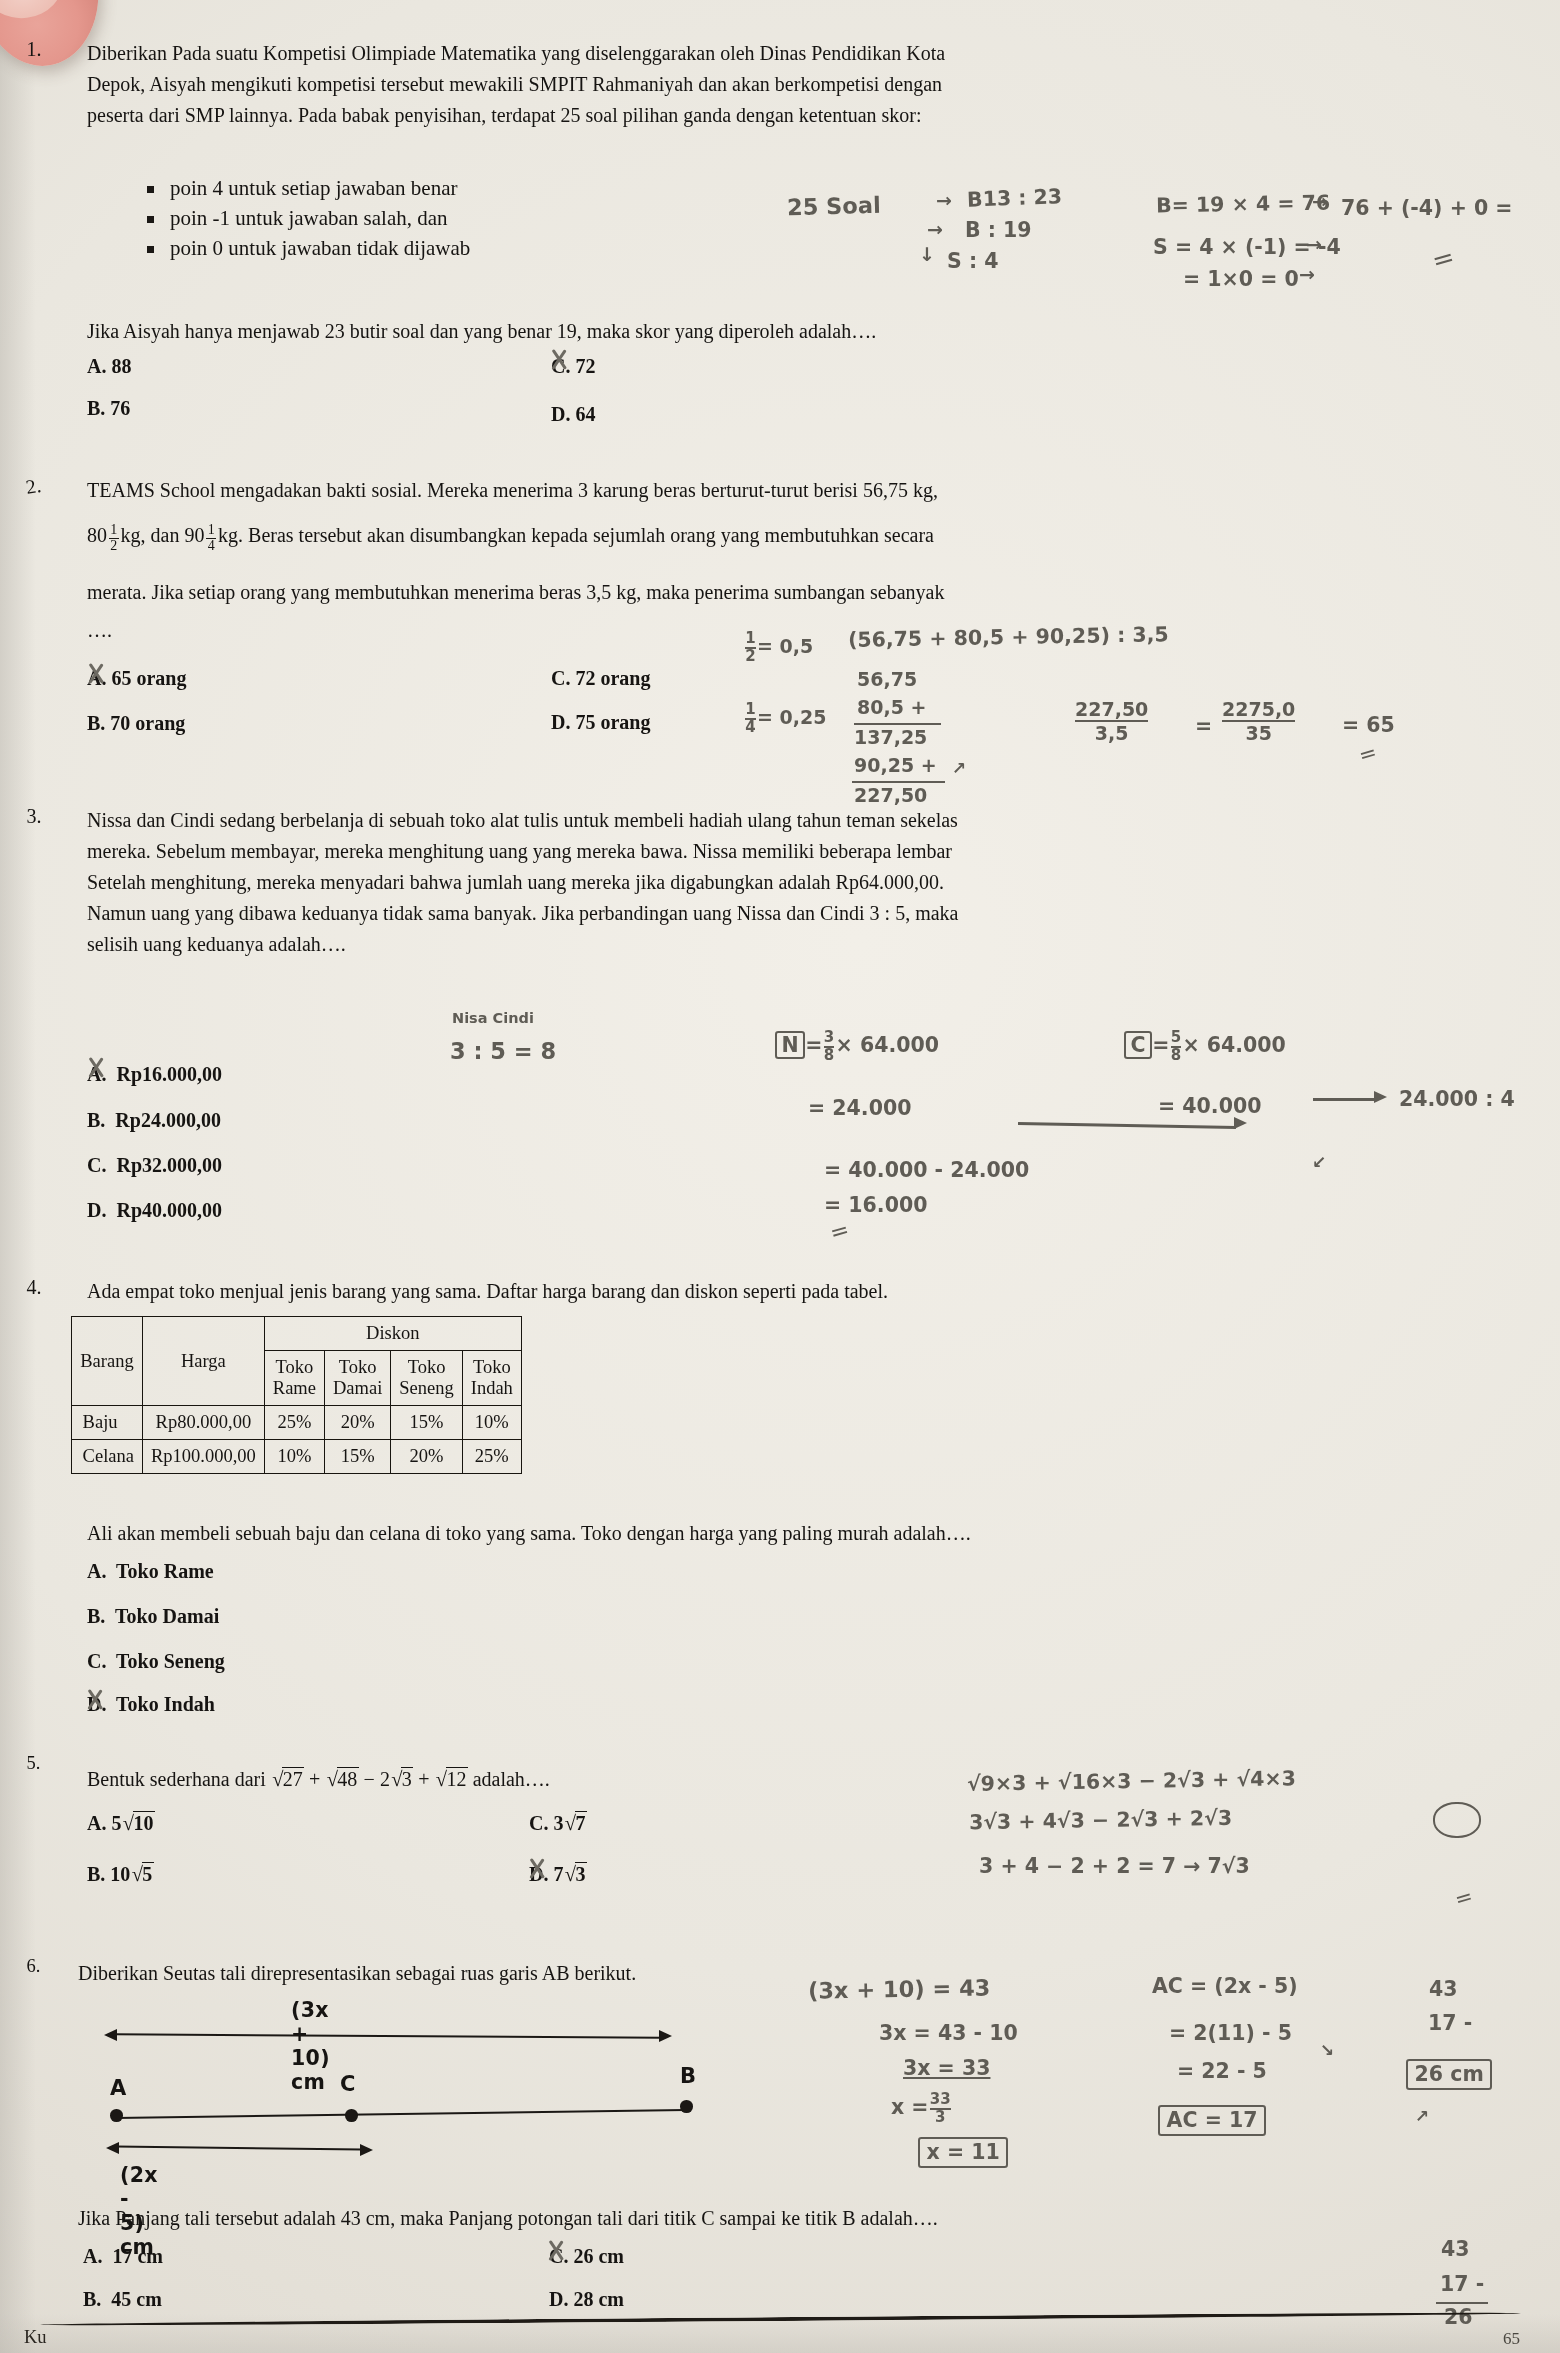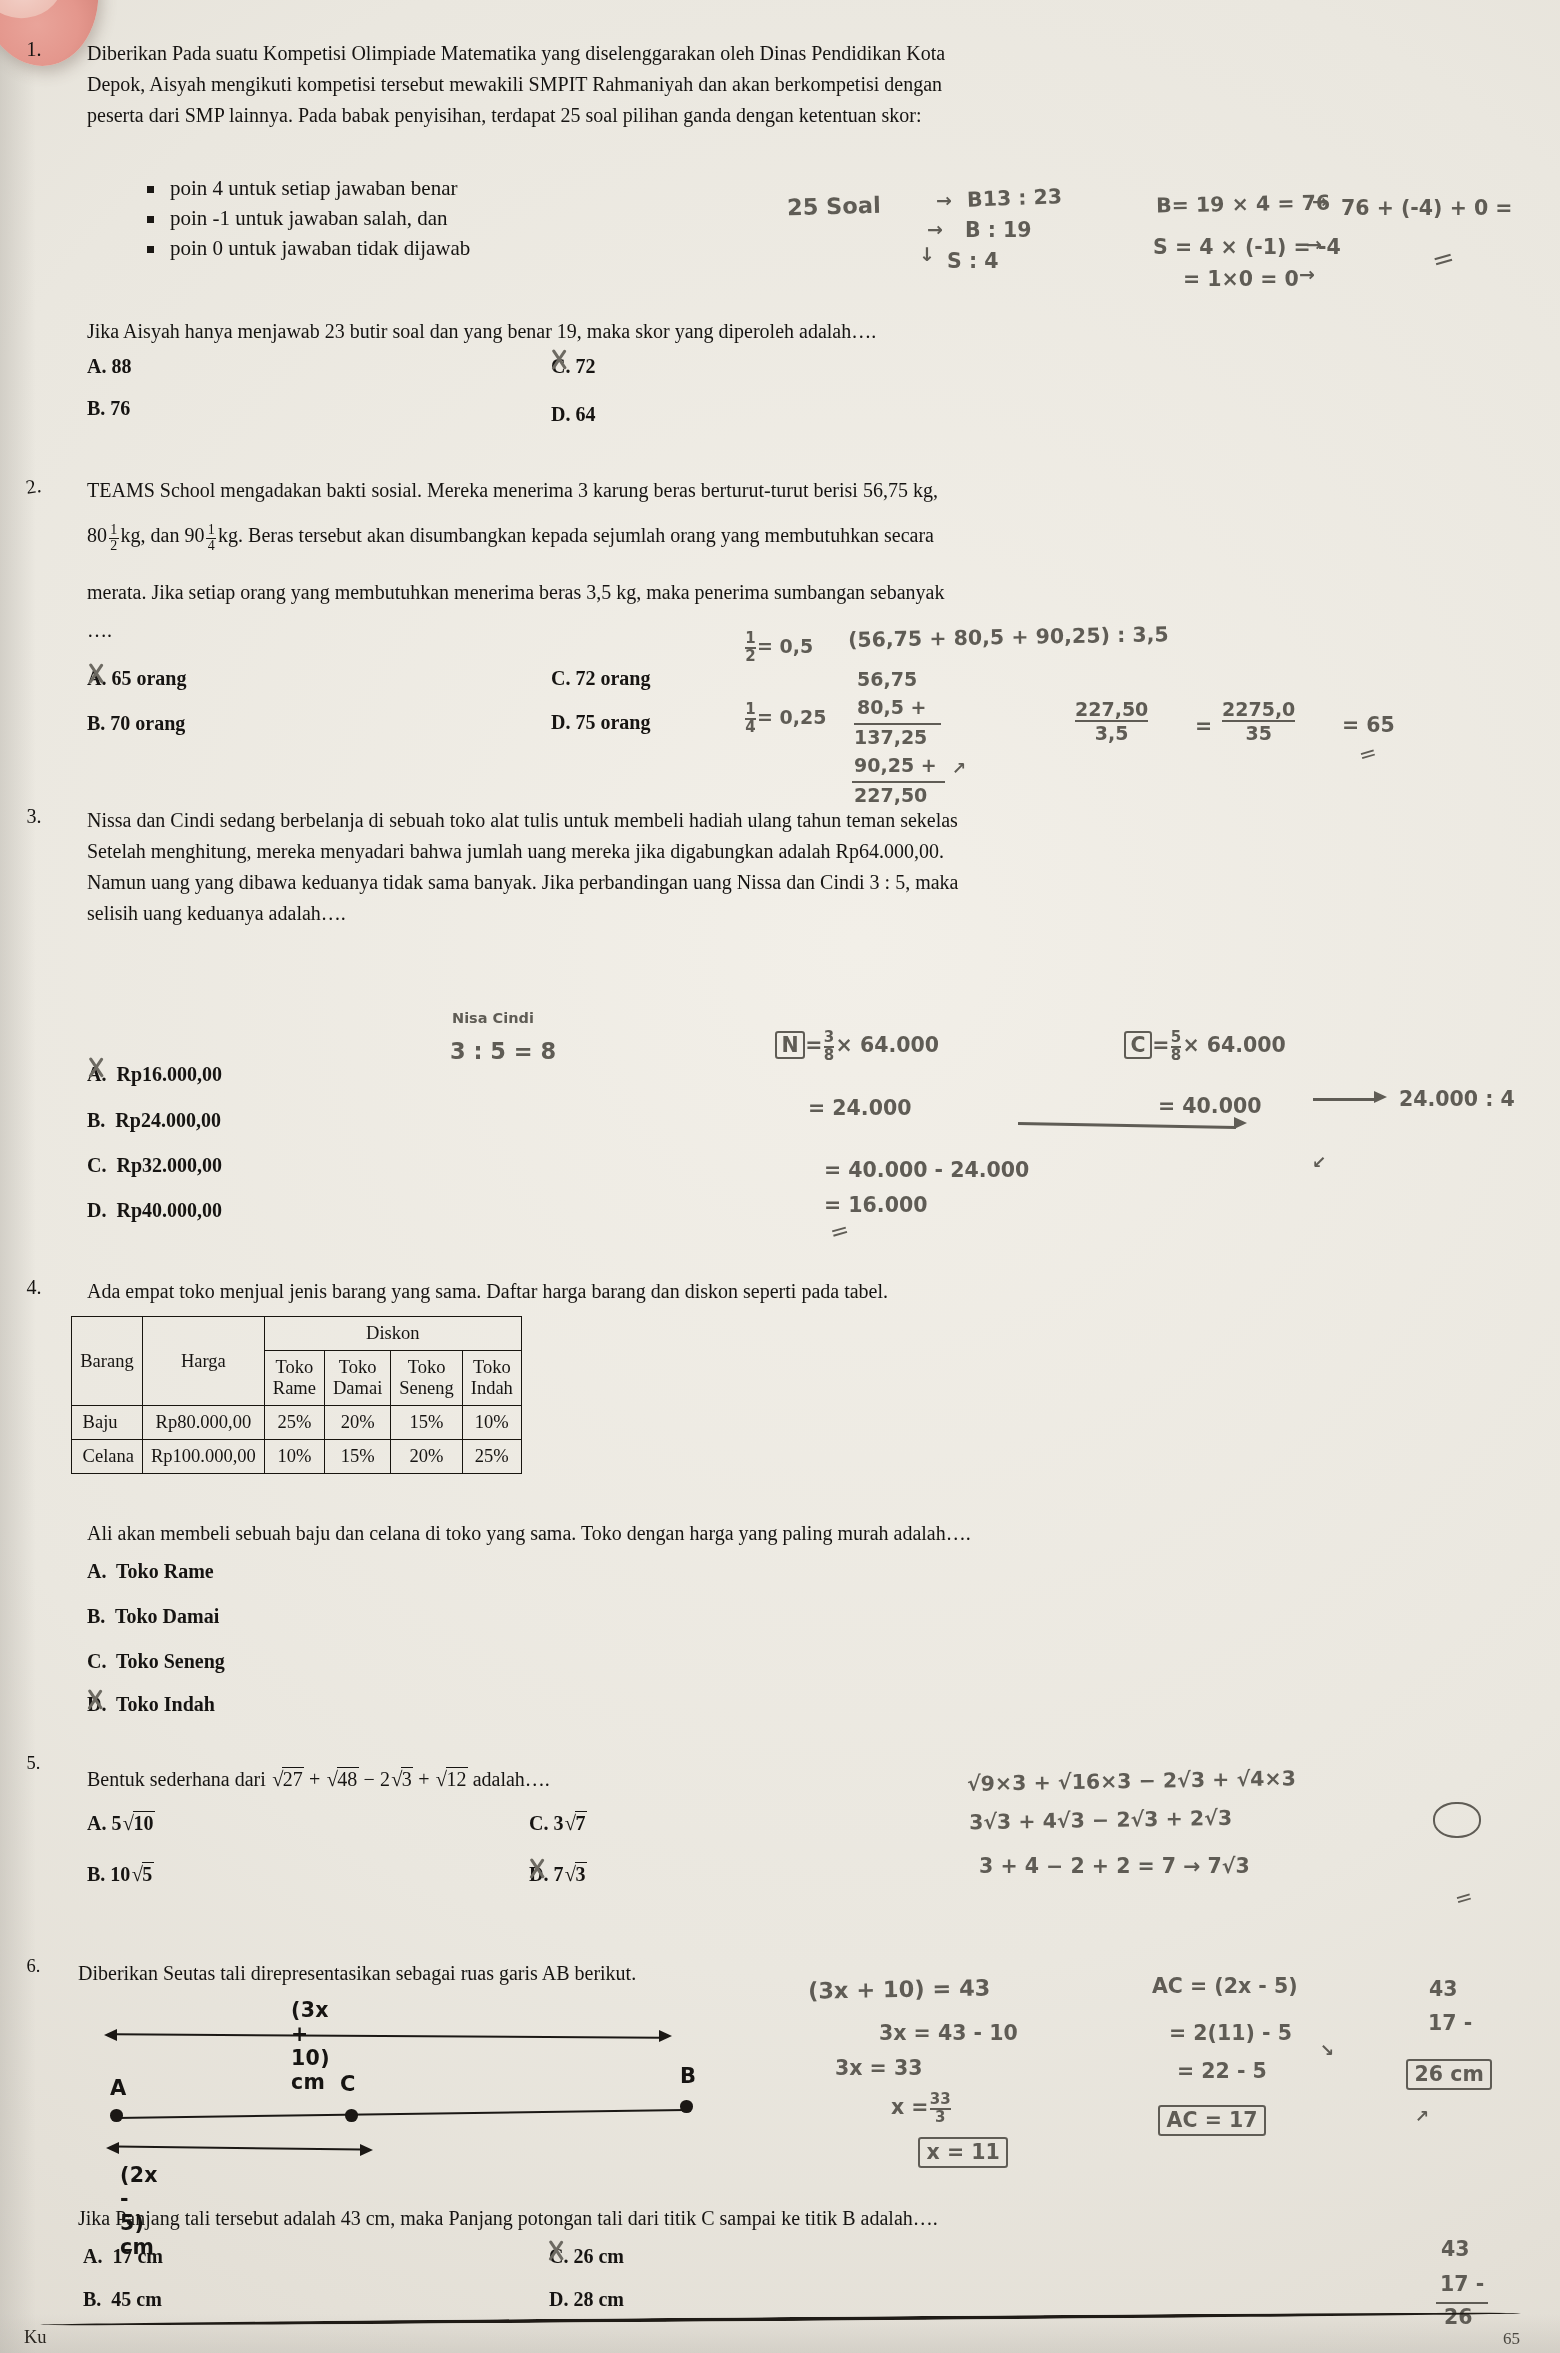--- a/index.html
+++ b/index.html
@@ -244,20 +244,21 @@
       <div style="border-top:2px solid #5f5c55;">35</div>
     </div>
     <div class="hw s31" style="left:1342px;top:713px;">= 65</div>
     <div class="hwdbl" style="left:1359px;top:742px;font-size:21px;">=</div>
   </div>
 
   <div class="q">
     <div class="num" style="left:26.4px;top:805px;">3.</div>
     <div class="body" style="left:87px;top:805px;">
       <span class="ln">Nissa dan Cindi sedang berbelanja di sebuah toko alat tulis untuk membeli hadiah ulang tahun teman sekelas</span>
+      <span class="ln">mereka. Sebelum membayar, mereka menghitung uang yang mereka bawa. Nissa memiliki beberapa lembar</span>
       <span class="ln">Setelah menghitung, mereka menyadari bahwa jumlah uang mereka jika digabungkan adalah Rp64.000,00.</span>
       <span class="ln">Namun uang yang dibawa keduanya tidak sama banyak. Jika perbandingan uang Nissa dan Cindi 3 : 5, maka</span>
       <span class="ln">selisih uang keduanya adalah….</span>
     </div>
 
     <div class="opt" style="left:87px;top:1057px;">
       <span>A.</span>&nbsp;
       <span>Rp16.000,00</span>
     </div>
     <div class="xmark" style="left:83px;top:1053px;"></div>
@@ -447,21 +448,21 @@
     <div class="xmark" style="left:543px;top:2236px;"></div>
     <div class="opt" style="left:549px;top:2282px;">
       <span>D.</span>
       <span>28 cm</span>
     </div>
   </div>
 
   <div>
     <div class="hw s34" style="left:808px;top:1976px;transform:rotate(-1deg);">(3x + 10) = 43</div>
     <div class="hw s31" style="left:879px;top:2021px;">3x = 43 - 10</div>
-    <div class="hw s31" style="left:835px;top:2056px;">3x = 33</div>
+    <div class="hw s31" style="left:903px;top:2056px;text-decoration:underline;">3x = 33</div>
     <div class="hw s31" style="left:891px;top:2092px;">
       <span>x =</span><span class="hwfr"><span class="n">33</span><span class="d">3</span></span>
     </div>
     <div class="hw s31 hwbox" style="left:918px;top:2137px;">x = 11</div>
 
     <div class="hw s31" style="left:1152px;top:1974px;">AC = (2x - 5)</div>
     <div class="hw s31" style="left:1169px;top:2021px;">= 2(11) - 5</div>
     <div class="hw s31" style="left:1177px;top:2059px;">= 22 - 5</div>
     <div class="hw s31 hwbox" style="left:1158px;top:2105px;">AC = 17</div>
 

